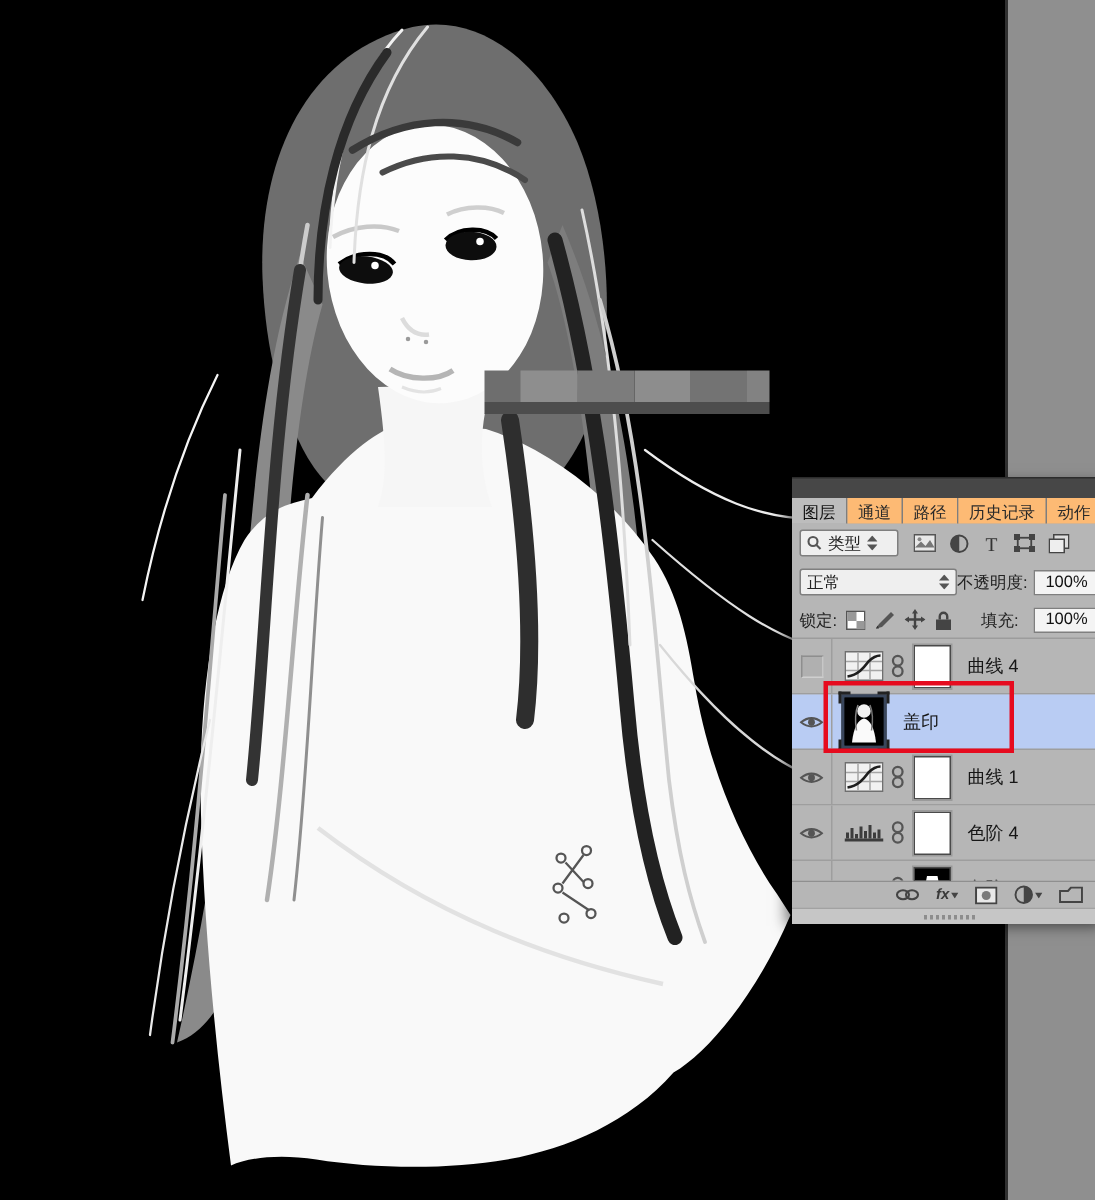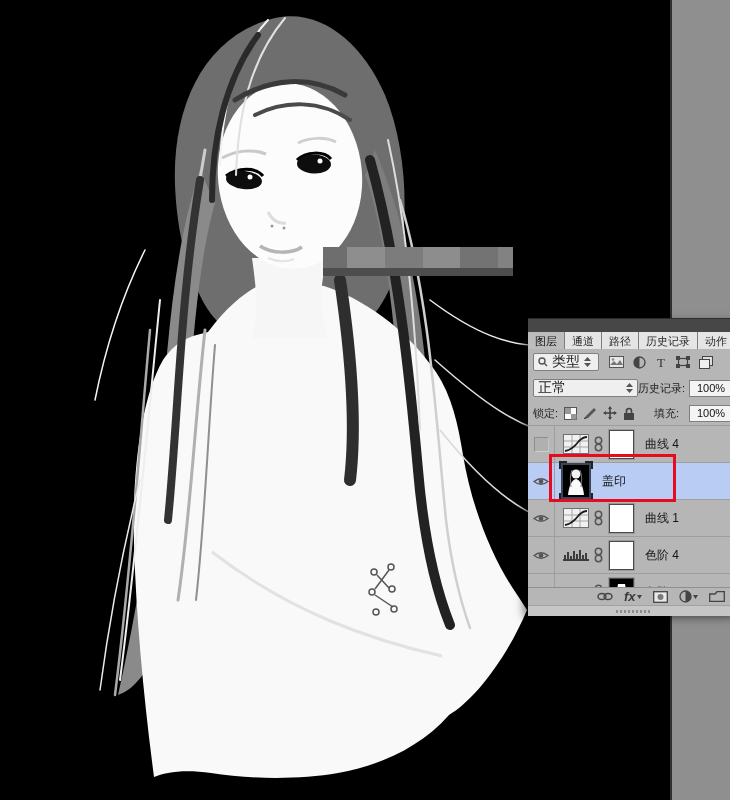--- a/index.html
+++ b/index.html
@@ -11,27 +11,27 @@
   .portrait{position:absolute;left:0;top:0;width:670px;height:800px;}
   
   .mosaic{position:absolute;left:323px;top:247px;height:21px;display:flex;z-index:3;}
   .mosaic-block{height:100%;}
   .mosaic-sub{position:absolute;left:323px;top:268px;width:190px;height:8px;z-index:3;}
   
   .panel{position:absolute;left:528px;top:318px;width:210px;height:295px;z-index:10;
          background:#b6b6b6;box-shadow:-4px 4px 9px rgba(0,0,0,.55);font-size:11px;color:#1e1e1e;}
   .panel-darkbar{height:14px;background:#474747;border-top:1px solid #2c2c2c;box-sizing:border-box;}
   .tabs{height:17px;background:#999;display:flex;align-items:stretch;}
-  .tab{padding:1px 7px 0;display:flex;align-items:center;background:#e5e5e5;border-right:1px solid #7e7e7e;cursor:default;white-space:nowrap;font-size:11px;color:#2a2a2a;}
+  .tab{padding:1px 7px 0;display:flex;align-items:center;background:#fdba74;border-right:1px solid #7e7e7e;cursor:default;white-space:nowrap;font-size:11px;color:#2a2a2a;}
   .tab.active{background:#bdbdbd;color:#111;}
   .panel-body{background:#b6b6b6;}
   .row{display:flex;align-items:center;}
   .filter-row{height:26px;padding:0 5px;gap:8px;}
   .combo{display:flex;align-items:center;background:#efefef;border:1px solid #7f7f7f;border-radius:2px;height:18px;padding:0 4px;gap:4px;box-sizing:border-box;}
-  .combo .lbl{font-size:14px;color:#222;}
+  .combo .lbl{font-size:11px;color:#222;}
   .kind-combo{width:66px;}
   .mode-combo{width:110px;justify-content:space-between;gap:36px;}
   .ficons{display:flex;align-items:center;gap:9px;margin-left:2px;}
   .blend-row{height:26px;padding:0 5px;}
   .lock-row{height:24px;padding:0 5px;gap:6px;border-bottom:1px solid #9c9c9c;}
   .lbl-static{font-size:11px;color:#222;white-space:nowrap;}
   .field{background:#f4f4f4;border:1px solid #7f7f7f;height:17px;min-width:44px;display:flex;align-items:center;justify-content:center;font-size:11px;color:#111;box-sizing:border-box;}
   .spacer{flex:1;}
   
   .layers{height:161px;overflow:hidden;position:relative;}
@@ -48,21 +48,21 @@
   .img-thumb .c1{left:-4px;top:-4px;border-right:none;border-bottom:none;}
   .img-thumb .c2{right:-4px;top:-4px;border-left:none;border-bottom:none;}
   .img-thumb .c3{left:-4px;bottom:-4px;border-right:none;border-top:none;}
   .img-thumb .c4{right:-4px;bottom:-4px;border-left:none;border-top:none;}
   .layer-name{margin-left:11px;font-size:12px;color:#161616;white-space:nowrap;}
   .annotation-rect{position:absolute;left:21px;top:28px;width:121px;height:42px;border:3px solid #e60b1e;z-index:6;pointer-events:none;}
   
   .bottom-bar{height:17px;border-top:1px solid #8f8f8f;display:flex;align-items:center;gap:11px;padding-left:69px;background:#b6b6b6;}
   .grip{height:10px;background:#c6c6c6;border-top:1px solid #a2a2a2;display:flex;align-items:center;justify-content:center;}
   .grip-dots{width:34px;height:3px;background:repeating-linear-gradient(90deg,#8d8d8d 0 2px,transparent 2px 4px);}
-  .fx-label{font-style:italic;font-weight:bold;font-size:13px;color:#3a3a3a;line-height:1;}
+  .fx-label{font-style:italic;font-weight:bold;font-size:10px;color:#3a3a3a;line-height:1;}
   .icon{display:inline-flex;align-items:center;justify-content:center;}
 </style>
 </head>
 <body>
 
 <div class="app">
 
   <svg class="portrait" viewBox="0 0 670 800" width="670" height="800">
     <rect x="0" y="0" width="670" height="800" fill="#000"></rect>
 
@@ -207,21 +207,21 @@
         <div class="combo mode-combo">
           <span class="lbl">正常</span>
           <span class="icon">
             <svg width="7" height="10">
                 <path d="M3.5,0 L7,4 L0,4 Z" fill="#555"></path>
                 <path d="M3.5,10 L0,6 L7,6 Z" fill="#555"></path>
               </svg>
           </span>
         </div>
         <span class="spacer"></span>
-        <span class="lbl-static">历史记录:</span>
+        <span class="lbl-static">不透明度:</span>
         <div class="field" style="margin-left:4px;">100%</div>
       </div>
 
       <div class="row lock-row">
         <span class="lbl-static">锁定:</span>
         <span class="icon">
           <svg width="13" height="13">
               <rect x="0.5" y="0.5" width="12" height="12" fill="#fff" stroke="#555"></rect>
               <rect x="1" y="1" width="6" height="6" fill="#999"></rect>
               <rect x="7" y="7" width="5.5" height="5.5" fill="#999"></rect>

